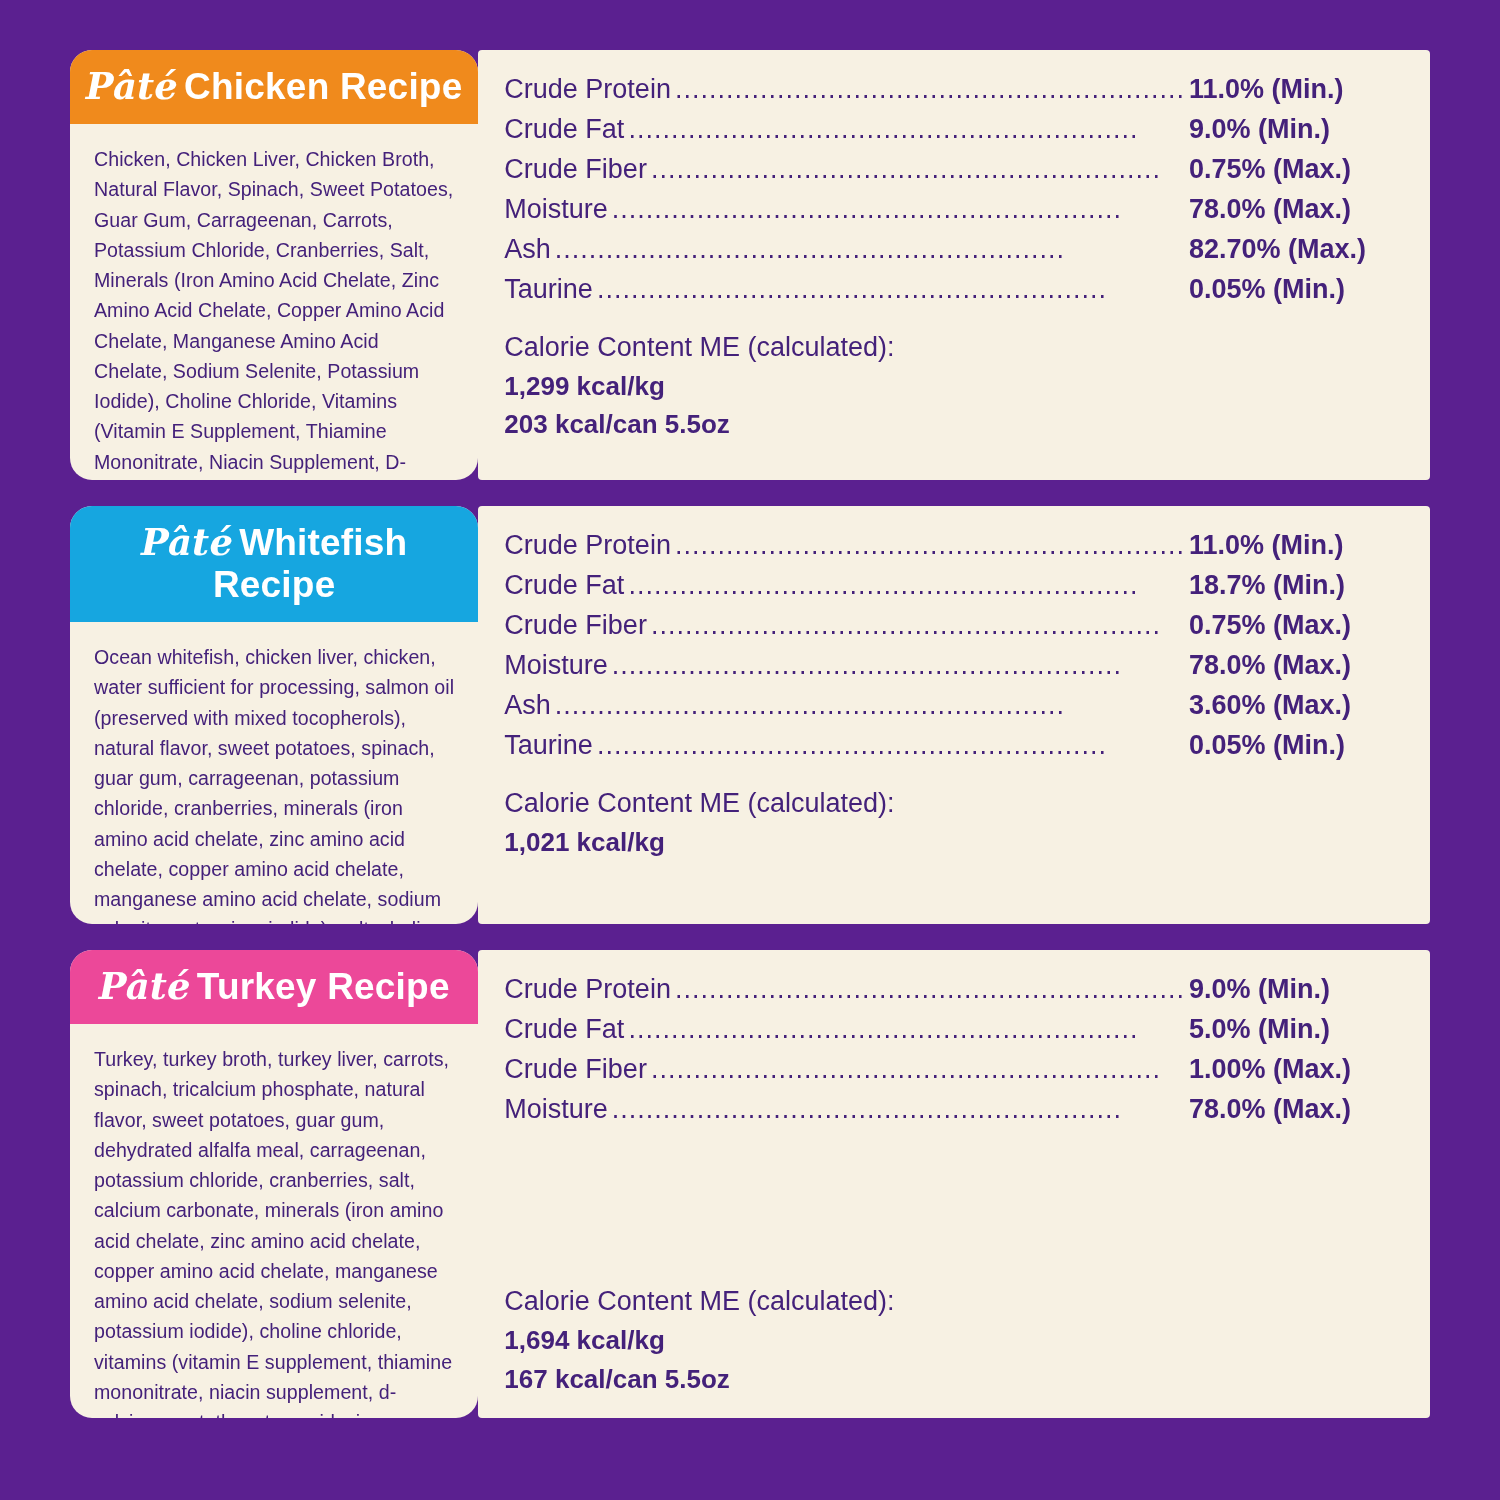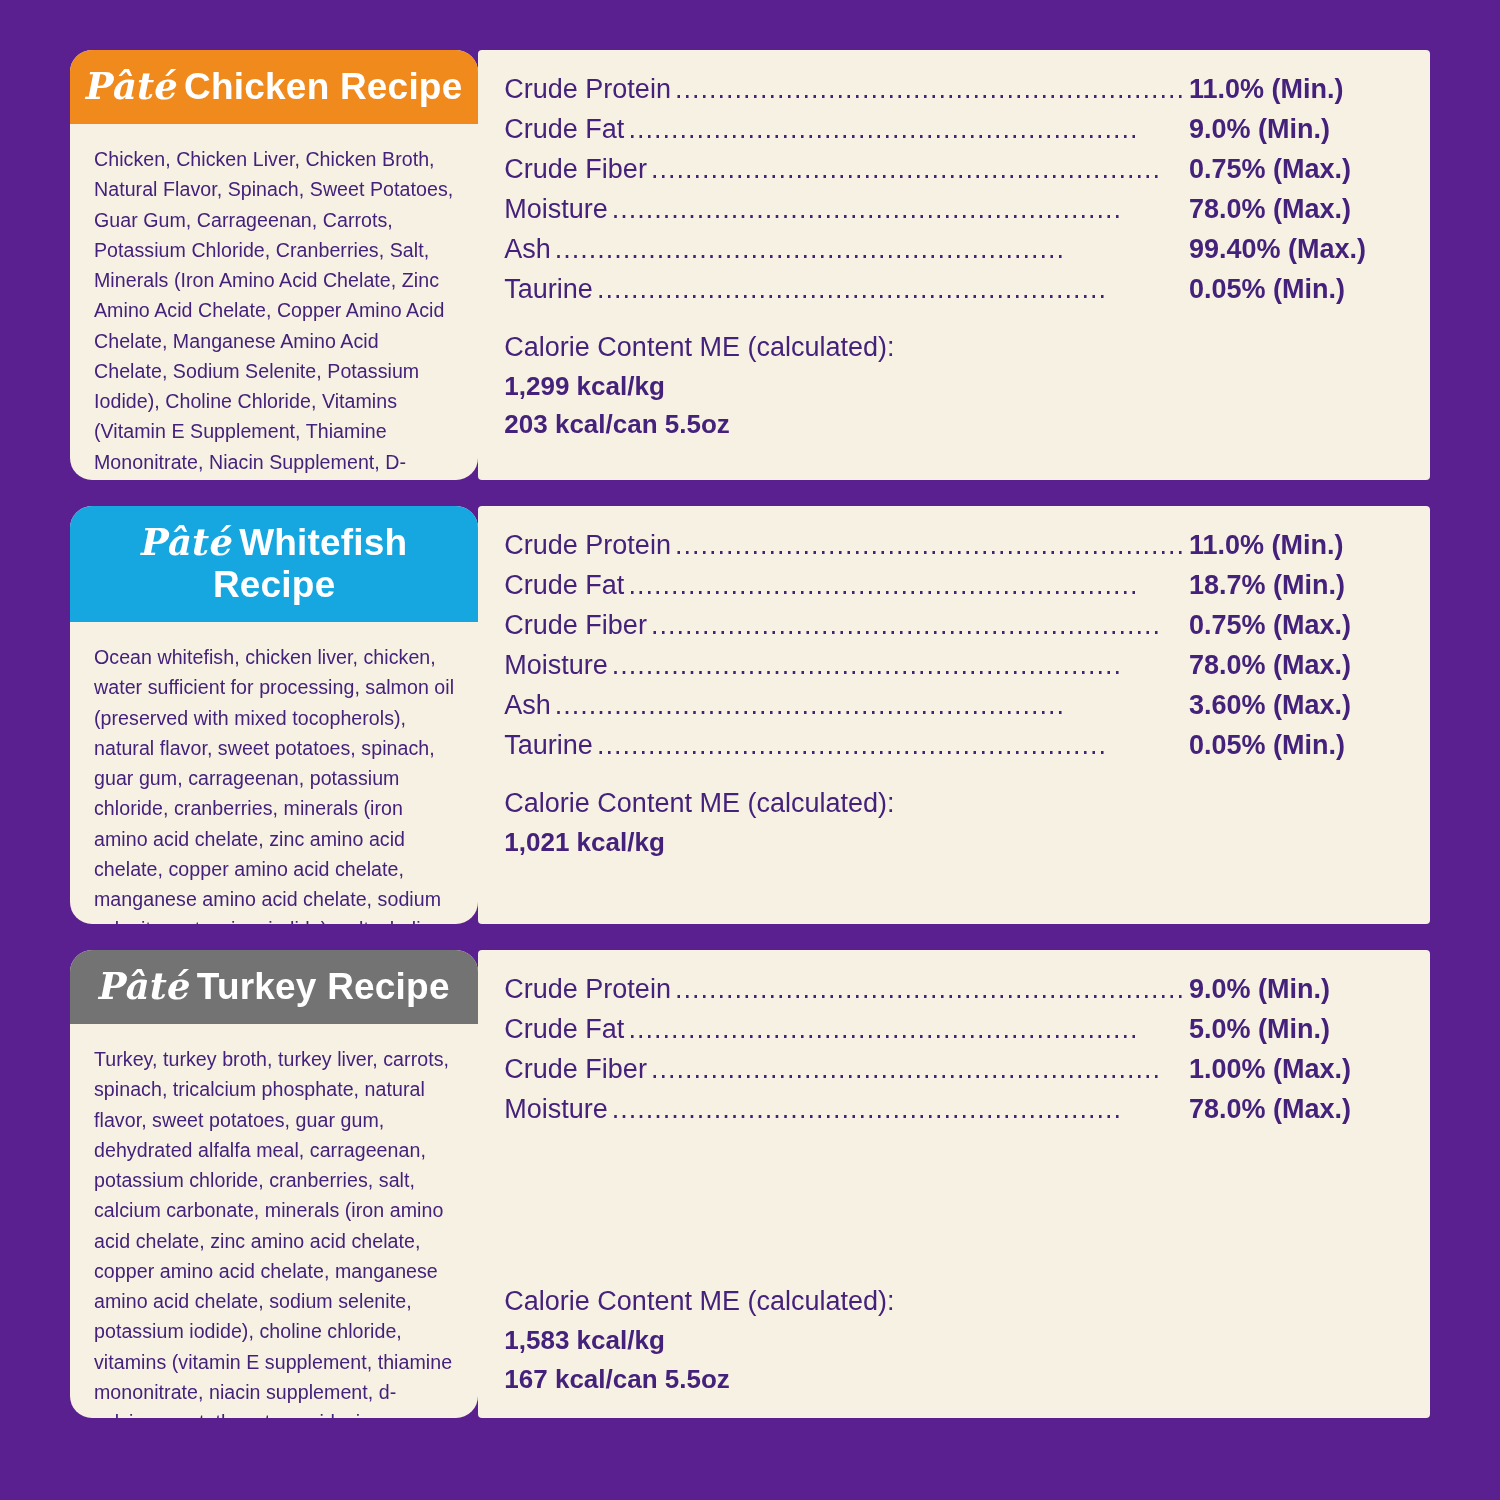--- a/index.html
+++ b/index.html
@@ -102,21 +102,21 @@
     min-width: 215px;
     text-align: left;
   }
   .cal-block { margin-top: 20px; }
   .cal-title { font-size: 27px; line-height: 1.3; }
   .cal-val { font-size: 26px; font-weight: bold; line-height: 1.32; margin-top: 4px; }
   .spacer { flex: 1 1 auto; }
 
   .row-chicken .ing-banner { background: #f08a1c; }
   .row-whitefish .ing-banner { background: #16a6e0; }
-  .row-turkey .ing-banner { background: #737373; }
+  .row-turkey .ing-banner { background: #ec4899; }
 
   .row-chicken .ing-card { height: 430px; }
   .row-chicken .ga-card { height: 430px; }
   .row-whitefish .ing-card { height: 418px; }
   .row-whitefish .ga-card { height: 418px; }
   .row-turkey .ing-card { height: 468px; }
   .row-turkey .ga-card { height: 468px; }
 </style>
 </head>
 <body>
@@ -150,21 +150,21 @@
           <span class="ga-val">0.75% (Max.)</span>
         </div>
         <div class="ga-line">
           <span class="ga-label">Moisture</span>
           <span class="ga-dots">............................................................</span>
           <span class="ga-val">78.0% (Max.)</span>
         </div>
         <div class="ga-line">
           <span class="ga-label">Ash</span>
           <span class="ga-dots">............................................................</span>
-          <span class="ga-val">99.40% (Max.)</span>
+          <span class="ga-val">82.70% (Max.)</span>
         </div>
         <div class="ga-line">
           <span class="ga-label">Taurine</span>
           <span class="ga-dots">............................................................</span>
           <span class="ga-val">0.05% (Min.)</span>
         </div>
         <div class="cal-block">
           <div class="cal-title">Calorie Content ME (calculated):</div>
           <div class="cal-val">1,299 kcal/kg</div>
           <div class="cal-val">203 kcal/can 5.5oz</div>
@@ -241,20 +241,20 @@
           <span class="ga-val">1.00% (Max.)</span>
         </div>
         <div class="ga-line">
           <span class="ga-label">Moisture</span>
           <span class="ga-dots">............................................................</span>
           <span class="ga-val">78.0% (Max.)</span>
         </div>
         <div class="spacer"></div>
         <div class="cal-block">
           <div class="cal-title">Calorie Content ME (calculated):</div>
-          <div class="cal-val">1,583 kcal/kg</div>
+          <div class="cal-val">1,694 kcal/kg</div>
           <div class="cal-val">167 kcal/can 5.5oz</div>
         </div>
       </div>
     </div>
 
   </div>
 </div>
 
 </body></html>

